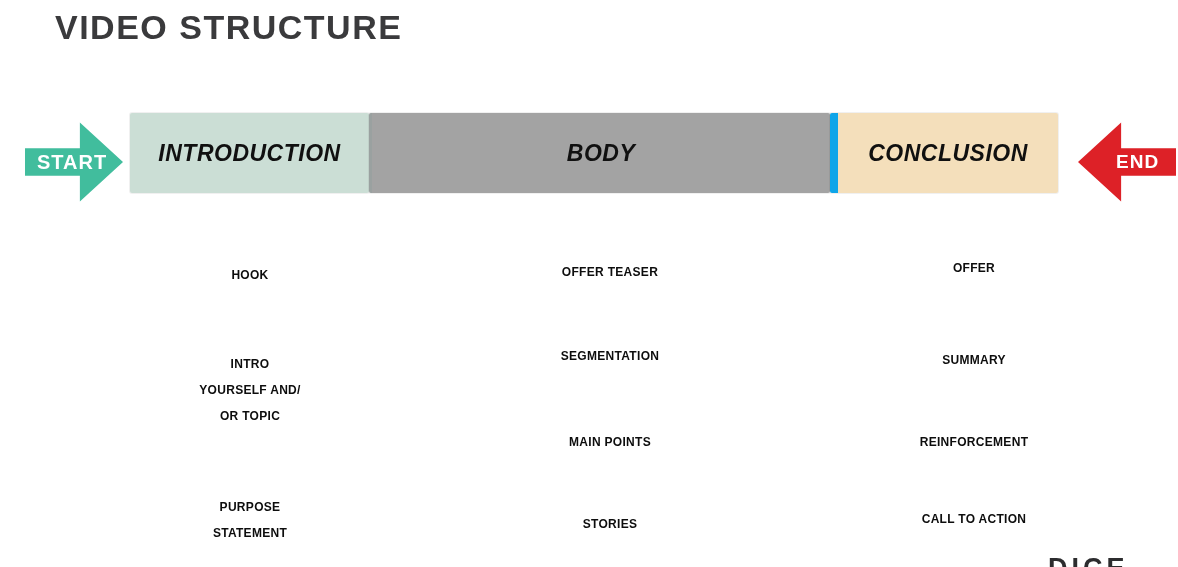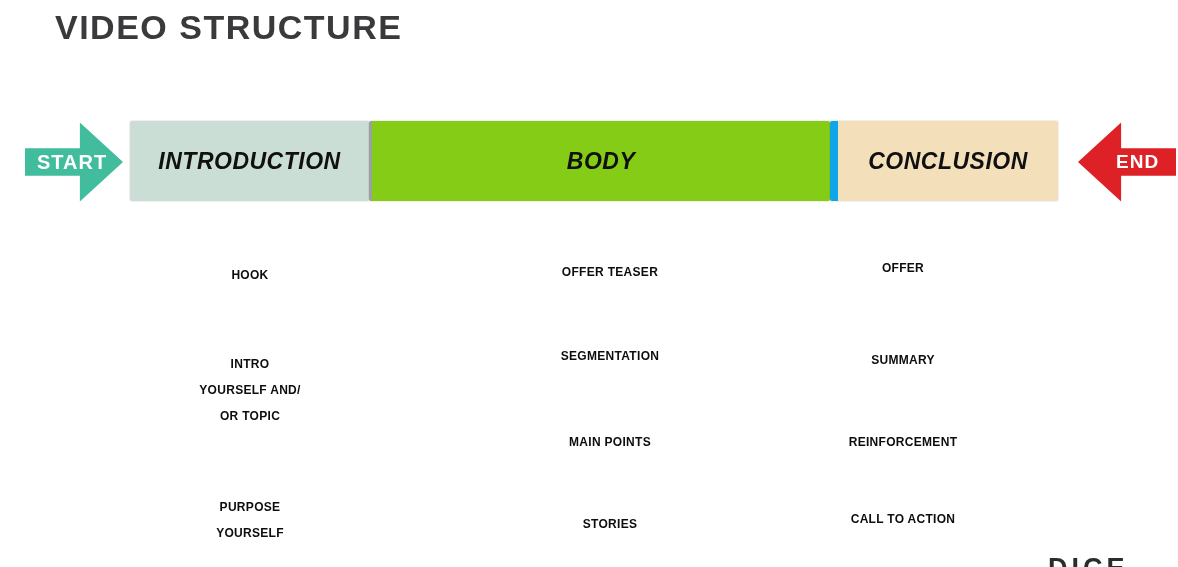--- a/index.html
+++ b/index.html
@@ -22,21 +22,21 @@
     margin: 0;
     font-size: 34px;
     font-weight: bold;
     letter-spacing: 1.5px;
     color: #3a3a3c;
   }
   
   .flow-bar {
     position: absolute;
     left: 130px;
-    top: 121px;
+    top: 113px;
     width: 1030px;
     height: 80px;
     display: flex;
   }
   .flow-section {
     display: flex;
     align-items: center;
     justify-content: center;
     height: 100%;
     border-radius: 2px;
@@ -97,21 +97,21 @@
     text-align: center;
     font-size: 12px;
     font-weight: bold;
     line-height: 26px;
     letter-spacing: 0.3px;
     color: #0d0d0d;
     white-space: pre-line;
   }
   .col1 { left: 130px; width: 240px; }
   .col2 { left: 445px; width: 330px; }
-  .col3 { left: 753px; width: 300px; }
+  .col3 { left: 824px; width: 300px; }
   .i-hook        { top: 262px; }
   .i-introyou    { top: 351px; }
   .i-purpose     { top: 494px; }
   .i-offerteaser { top: 259px; }
   .i-segmentation{ top: 343px; }
   .i-mainpoints  { top: 429px; }
   .i-stories     { top: 511px; }
   .i-offer       { top: 255px; }
   .i-summary     { top: 347px; }
   .i-reinforce   { top: 429px; }
@@ -136,39 +136,39 @@
 
   <div class="arrow arrow-start">
     <div class="arrow-shape"></div>
     <span class="arrow-label">START</span>
   </div>
 
   <div class="flow-bar">
     <div class="flow-section sec-intro" style="background-color: rgb(203, 222, 213);">
       <span class="section-label">INTRODUCTION</span>
     </div>
-    <div class="flow-section sec-body" style="background-color: #84cc16;">
+    <div class="flow-section sec-body" style="background-color: #a3a3a3;">
       <span class="section-label">BODY</span>
     </div>
     <div class="flow-section sec-conclusion" style="background-color: rgb(244, 223, 187);">
       <span class="section-label">CONCLUSION</span>
     </div>
   </div>
 
   <div class="arrow arrow-end">
     <div class="arrow-shape"></div>
     <span class="arrow-label">END</span>
   </div>
 
   <span class="item col1 i-hook">HOOK</span>
   <span class="item col1 i-introyou">INTRO
 YOURSELF AND/
 OR TOPIC</span>
   <span class="item col1 i-purpose">PURPOSE
-YOURSELF</span>
+STATEMENT</span>
 
   <span class="item col2 i-offerteaser">OFFER TEASER</span>
   <span class="item col2 i-segmentation">SEGMENTATION</span>
   <span class="item col2 i-mainpoints">MAIN POINTS</span>
   <span class="item col2 i-stories">STORIES</span>
 
   <span class="item col3 i-offer">OFFER</span>
   <span class="item col3 i-summary">SUMMARY</span>
   <span class="item col3 i-reinforce">REINFORCEMENT</span>
   <span class="item col3 i-cta">CALL TO ACTION</span>

